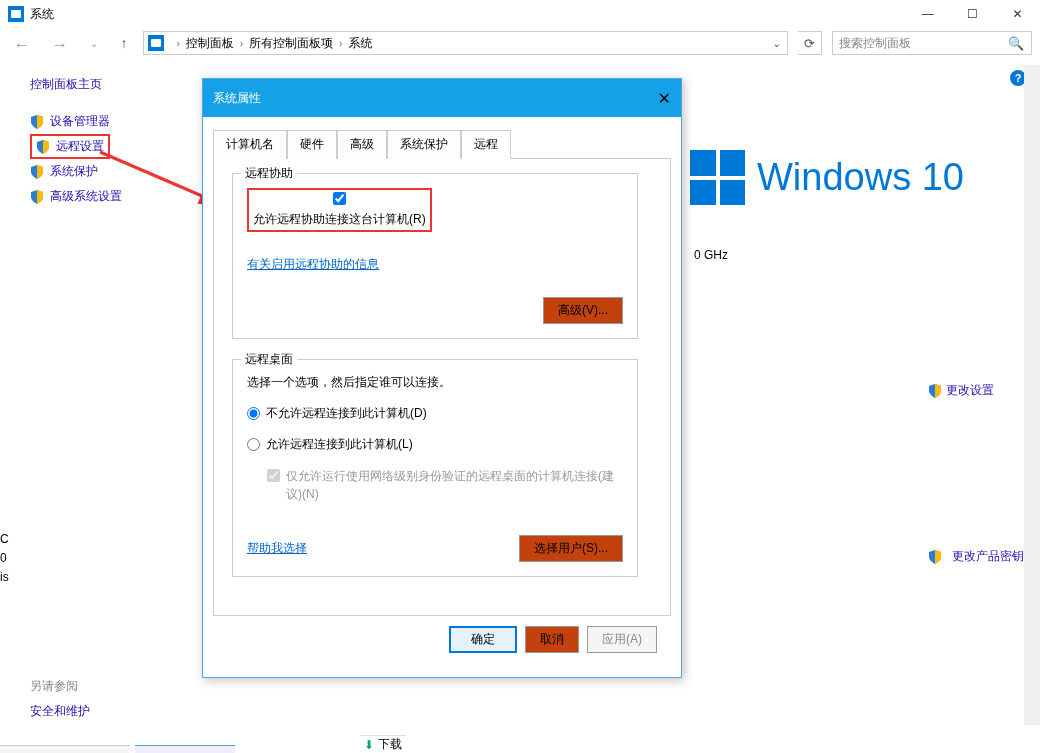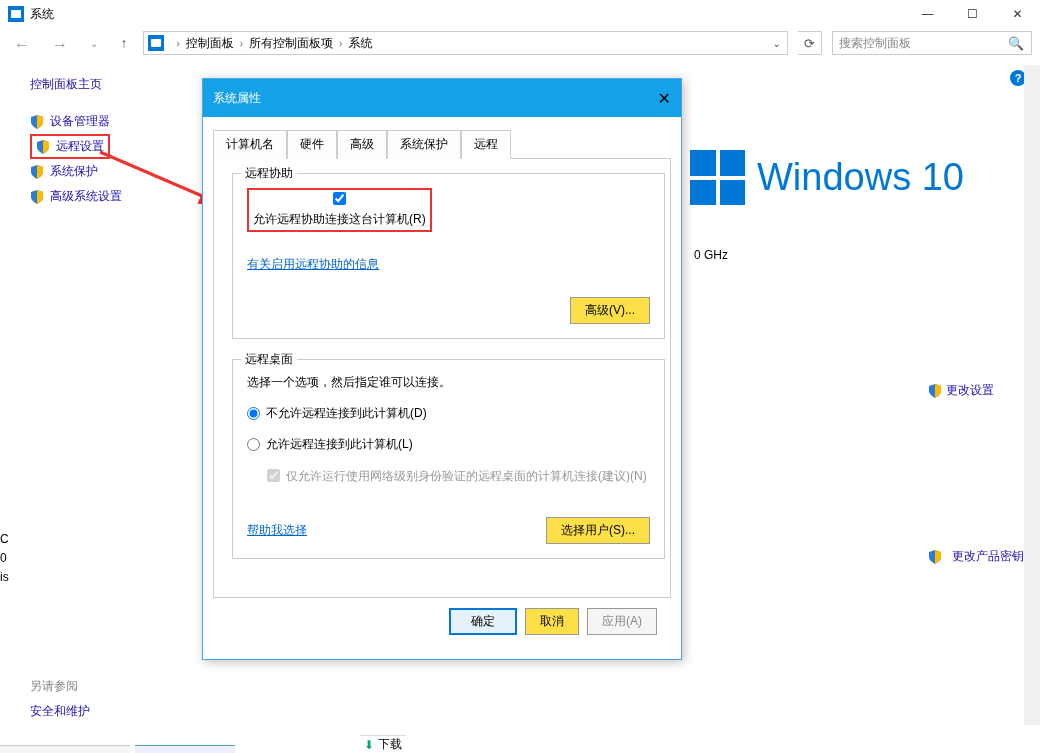--- a/index.html
+++ b/index.html
@@ -70,29 +70,29 @@
   
   .dialog { position: absolute; left: 202px; top: 78px; width: 480px; background: #fff; border: 1px solid #4aa8e8; box-shadow: 2px 2px 10px rgba(0,0,0,0.25); }
   .dlg-title { height: 38px; background: #15a1e8; color: #fff; display: flex; align-items: center; padding: 0 10px; }
   .dlg-title .close { margin-left: auto; font-size: 16px; cursor: pointer; color:#000; }
   .dlg-body { padding: 12px 10px 10px 10px; }
   .tabs { display: flex; border-bottom: 1px solid #ccc; }
   .tabs .tab { padding: 5px 12px; border: 1px solid transparent; border-bottom: none; margin-right: 0px; cursor: pointer; color: #000; position: relative; top: 1px; background:#fff;}
   .tabs .tab.inactive { border: 1px solid #ccc; border-bottom: 1px solid #ccc; background:#fdfdfd;}
   .tabs .tab.inactive { border-top:1px solid #ccc; border-left:1px solid #ccc; border-right:1px solid #ccc; border-bottom:none;}
   .tabs .tab.active { border: 1px solid #ccc; border-bottom: 1px solid #fff; background: #fff; }
-  .tab-content { border: 1px solid #ccc; border-top: none; padding: 14px 5px 18px 18px; }
+  .tab-content { border: 1px solid #ccc; border-top: none; padding: 14px 32px 18px 18px; }
 
   .groupbox { border: 1px solid #ccc; margin-bottom: 20px; padding: 14px 14px 14px 14px; position: relative; }
   .groupbox .legend { position: absolute; top: -9px; left: 8px; background: #fff; padding: 0 4px; color: #000; }
   .checkbox-row { display: flex; align-items: center; gap: 6px; margin-bottom: 14px; }
   .checkbox-row.hl { border: 2px solid #e33; padding: 2px 4px; display: inline-flex; flex-direction: column; }
   .checkbox-row input[type=checkbox] { width: 13px; height: 13px; }
   .link-blue { color: #0066cc; text-decoration: underline; cursor: pointer; }
-  .btn { border: 1px solid #999; background: #fde047; padding: 4px 14px; cursor: pointer; color: #000; }
+  .btn { border: 1px solid #999; background: #c2410c; padding: 4px 14px; cursor: pointer; color: #000; }
   .btn.primary { border: 2px solid #0078D7; background: #e5f1fb; padding: 3px 20px; margin-left: 21px; }
   .btn.disabled { color: #888; background: #f5f5f5; cursor: default; }
   .btn-row-right { display: flex; justify-content: flex-end; }
 
   .radio-row { display: flex; align-items: center; gap: 6px; margin-bottom: 14px; color: #000; }
   .radio-row input[type=radio] { width: 13px; height: 13px; }
   .sub-check { margin-left: 20px; display: flex; align-items: flex-start; gap: 6px; color: #999; margin-bottom: 14px; }
   .sub-check input { margin-top: 2px; }
   .sub-check .lbl { line-height: 1.5; }
 

